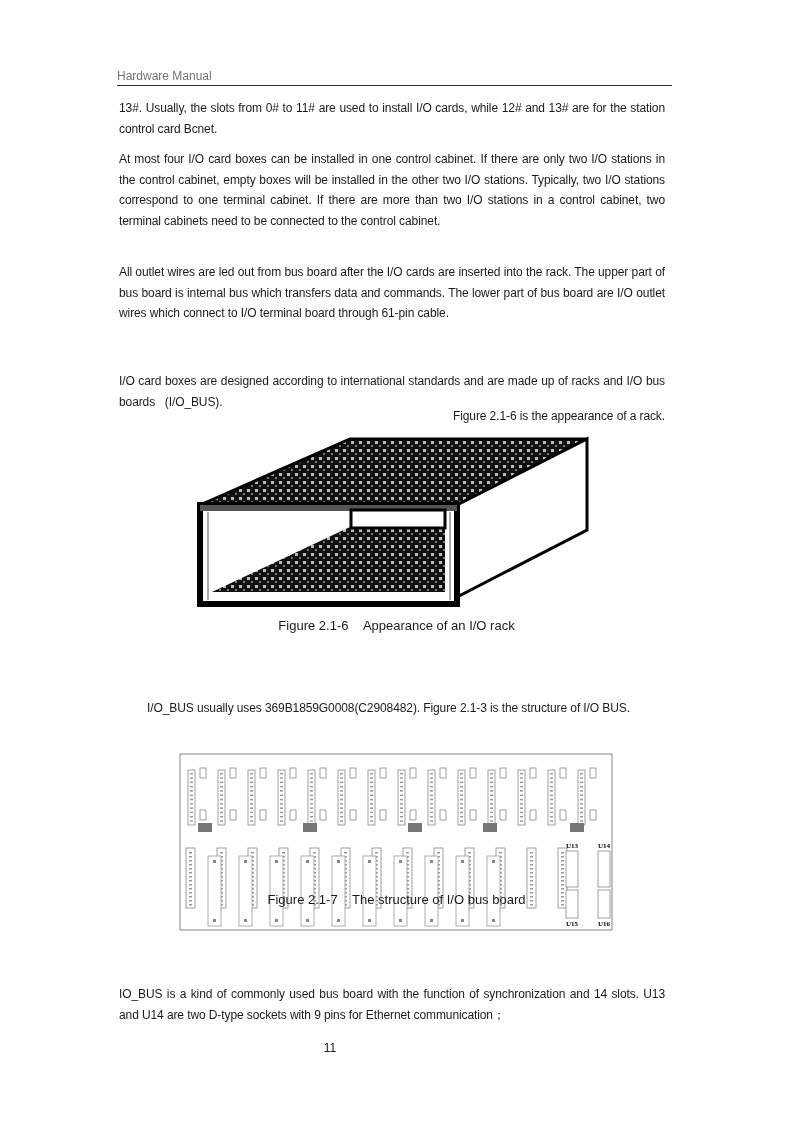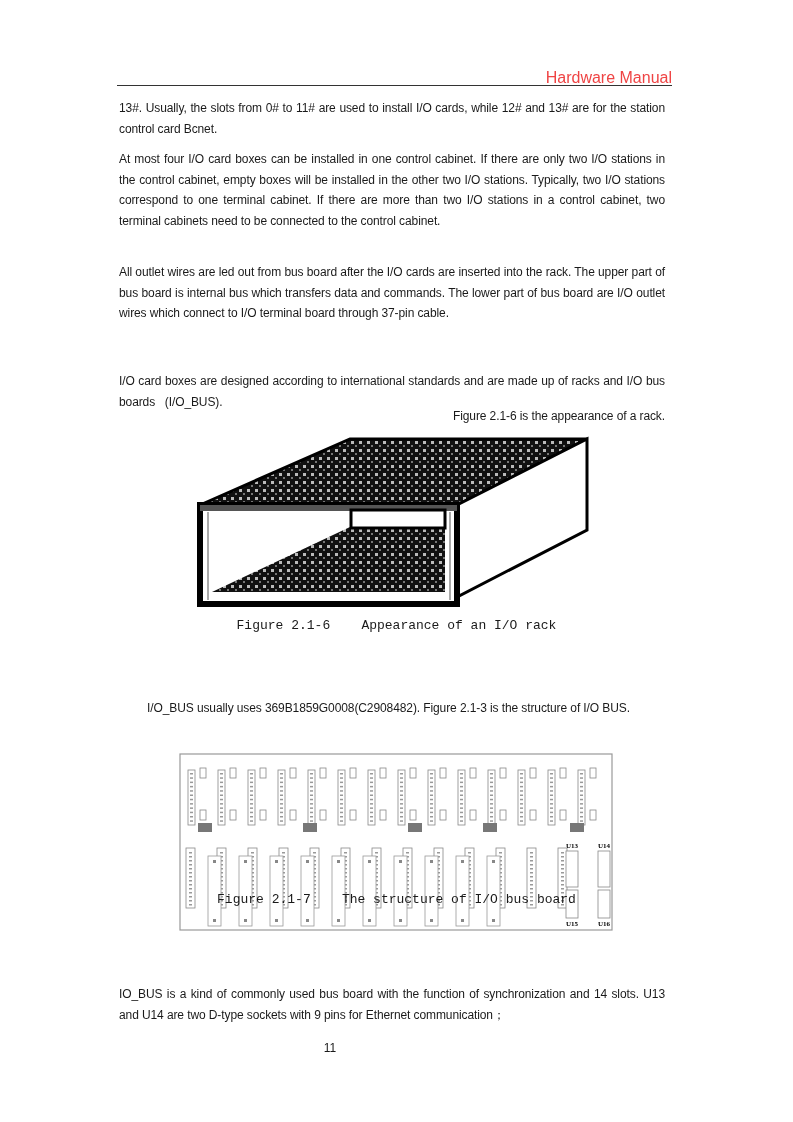--- a/index.html
+++ b/index.html
@@ -1,38 +1,38 @@
 <!DOCTYPE html>
 <html><head>
 <meta charset="utf-8">
 <style>
   html, body { margin: 0; padding: 0; background: #ffffff; }
   body { width: 793px; height: 1122px; position: relative; overflow: hidden;
          font-family: "Liberation Sans", sans-serif; color: #1a1a1a; }
-  .header { position: absolute; left: 117px; top: 69px; width: 555px; text-align: right;
-            font-size: 16px; color: #ef4444; }
+  .header { position: absolute; left: 117px; top: 69px; width: 555px; 
+            font-size: 12px; color: #737373; }
   .header-rule { position: absolute; left: 117px; top: 85px; width: 555px; height: 0;
                  border-top: 1.3px solid #333; }
   .para { position: absolute; left: 119px; width: 546px; font-size: 12px; line-height: 20.6px;
           text-align: justify; margin: 0; letter-spacing: -0.1px; }
   .para.nojust { text-align: right; }
   .indent { text-indent: 28px; }
-  .caption { position: absolute; width: 793px; text-align: center; font-size: 13px; left: 0; font-family: Liberation Mono, monospace; }
+  .caption { position: absolute; width: 793px; text-align: center; font-size: 13px; left: 0; }
   .pagenum { position: absolute; left: 0; width: 660px; top: 1041px; text-align: center; font-size: 12px; }
   svg { position: absolute; }
 </style>
 </head>
 <body>
 
 <div class="header">Hardware Manual</div>
 <div class="header-rule"></div>
 
 <p class="para" style="top:98px">13#. Usually, the slots from 0# to 11# are used to install I/O cards, while 12# and 13# are for the station control card Bcnet.</p>
 <p class="para" style="top:149px">At most four I/O card boxes can be installed in one control cabinet. If there are only two I/O stations in the control cabinet, empty boxes will be installed in the other two I/O stations. Typically, two I/O stations correspond to one terminal cabinet. If there are more than two I/O stations in a control cabinet, two terminal cabinets need to be connected to the control cabinet.</p>
-<p class="para" style="top:262px">All outlet wires are led out from bus board after the I/O cards are inserted into the rack. The upper part of bus board is internal bus which transfers data and commands. The lower part of bus board are I/O outlet wires which connect to I/O terminal board through 37-pin cable.</p>
+<p class="para" style="top:262px">All outlet wires are led out from bus board after the I/O cards are inserted into the rack. The upper part of bus board is internal bus which transfers data and commands. The lower part of bus board are I/O outlet wires which connect to I/O terminal board through 61-pin cable.</p>
 <p class="para" style="top:371px">I/O card boxes are designed according to international standards and are made up of racks and I/O bus boards&nbsp;&nbsp;&nbsp;(I/O_BUS).</p>
 <p class="para nojust" style="top:406px">Figure 2.1-6 is the appearance of a rack.</p>
 
 <svg style="left:190px;top:432px" width="420" height="180" viewBox="0 0 420 180">
   <defs>
     <pattern id="mesh" width="8" height="8" patternUnits="userSpaceOnUse">
       <rect width="8" height="8" fill="#111"></rect>
       <rect x="1" y="1" width="3" height="3" fill="#bbb"></rect>
       <rect x="5" y="5" width="2" height="2" fill="#777"></rect>
     </pattern>

